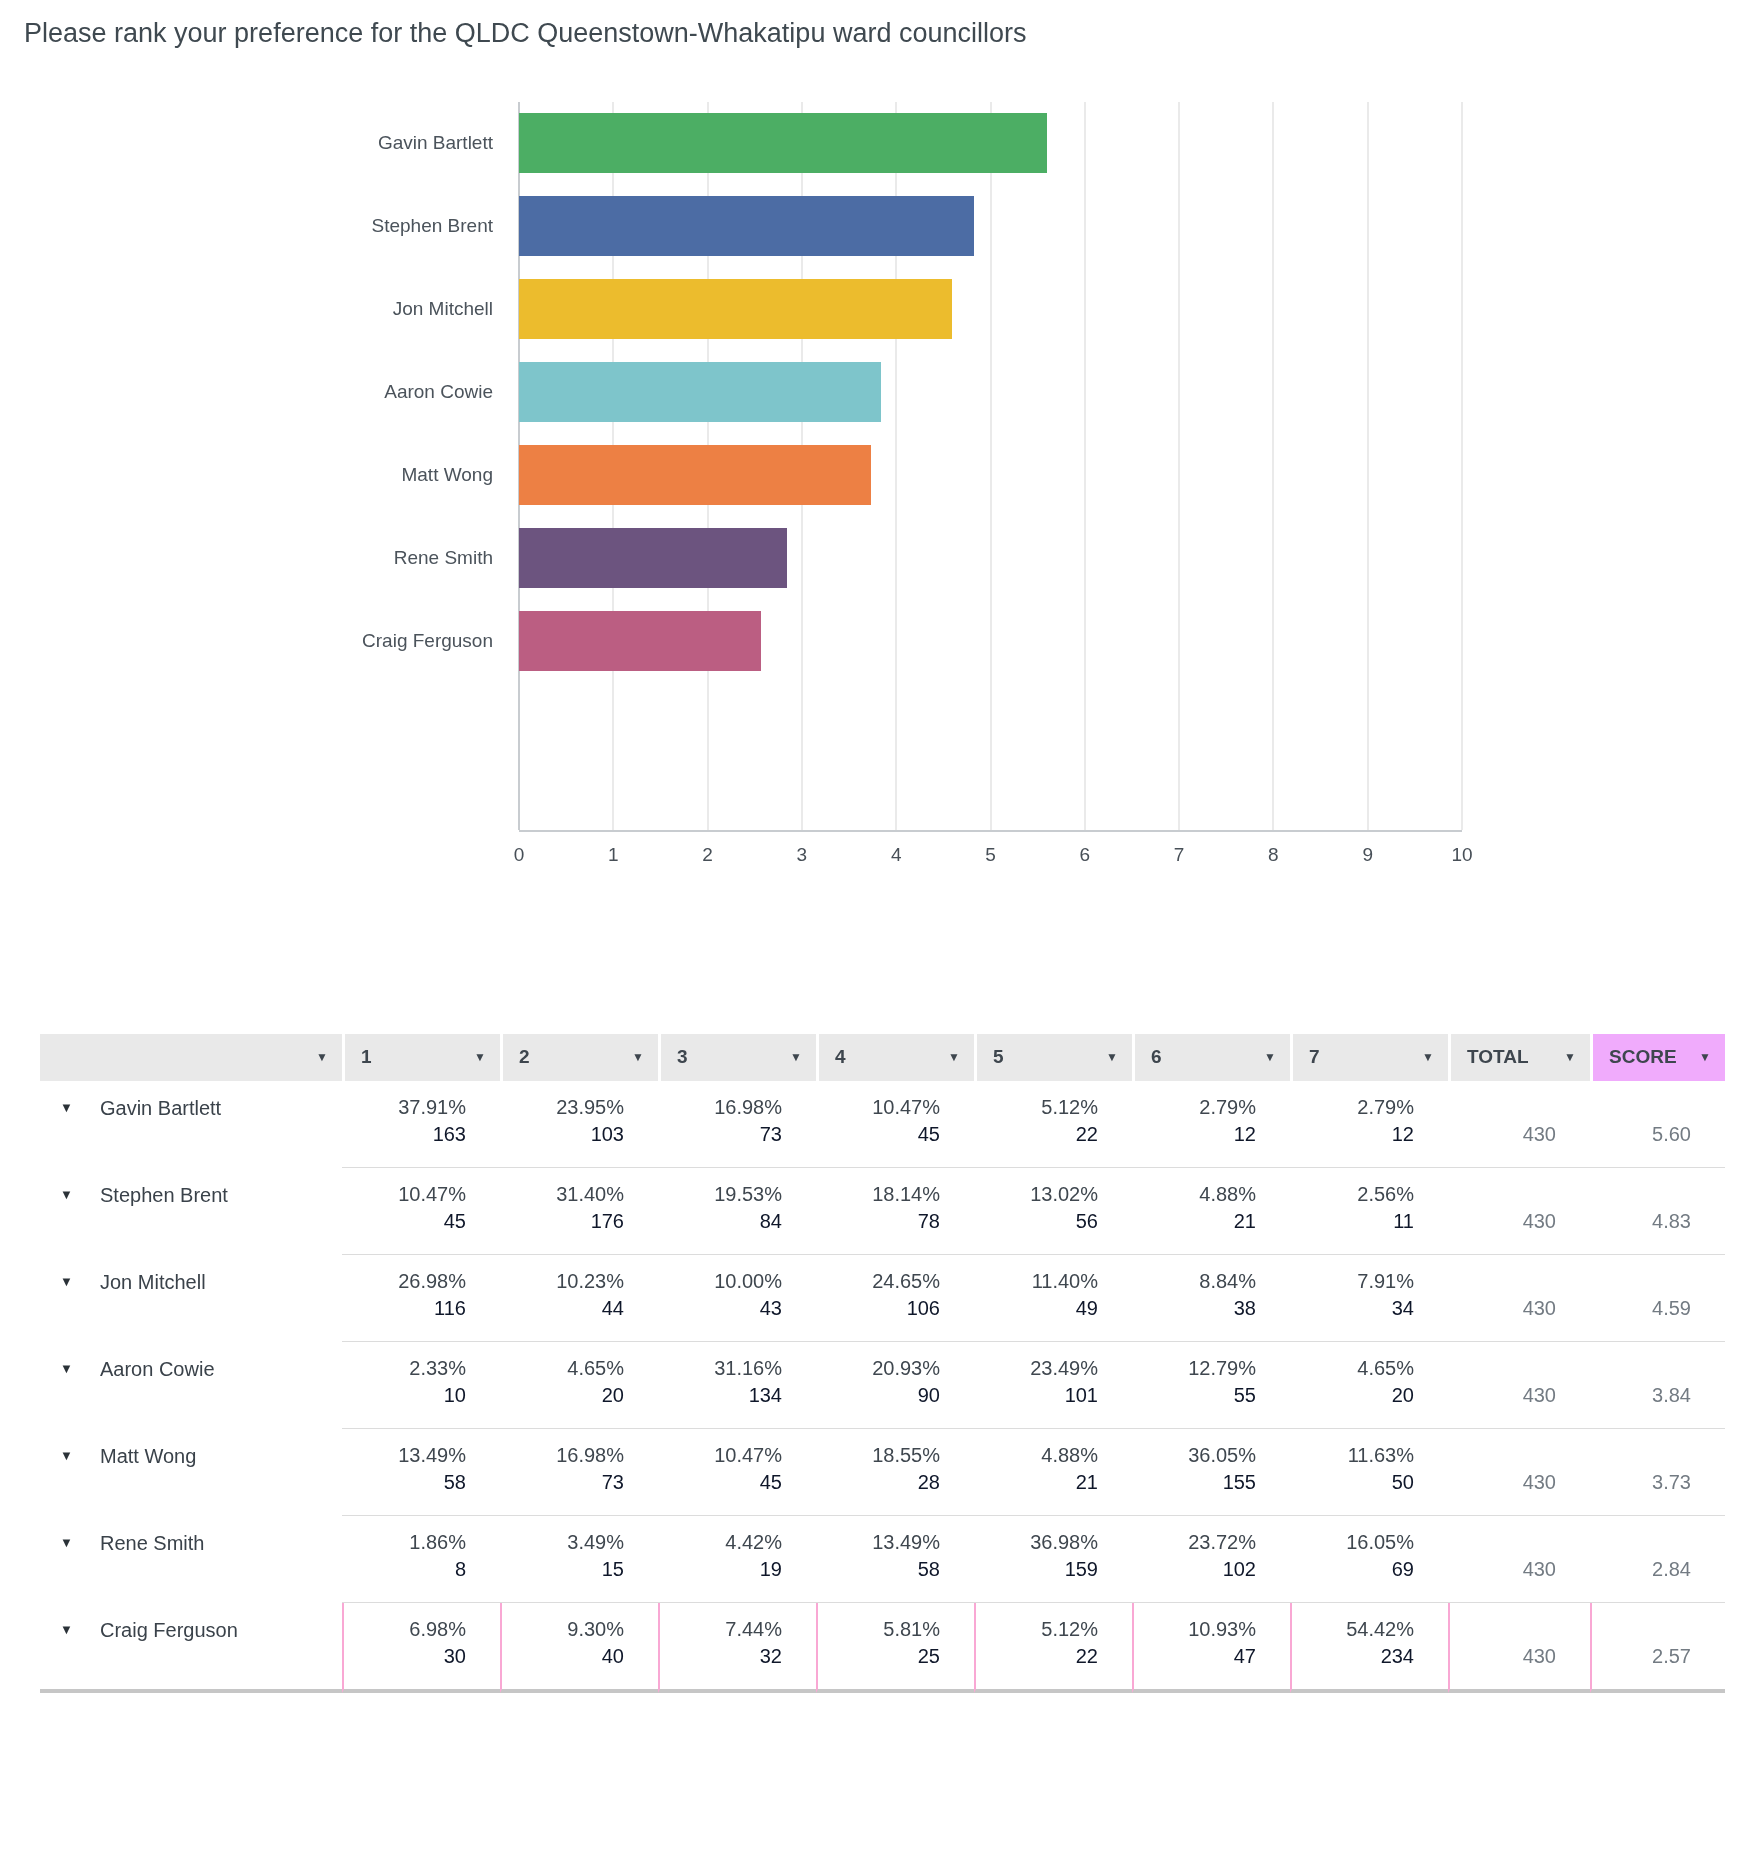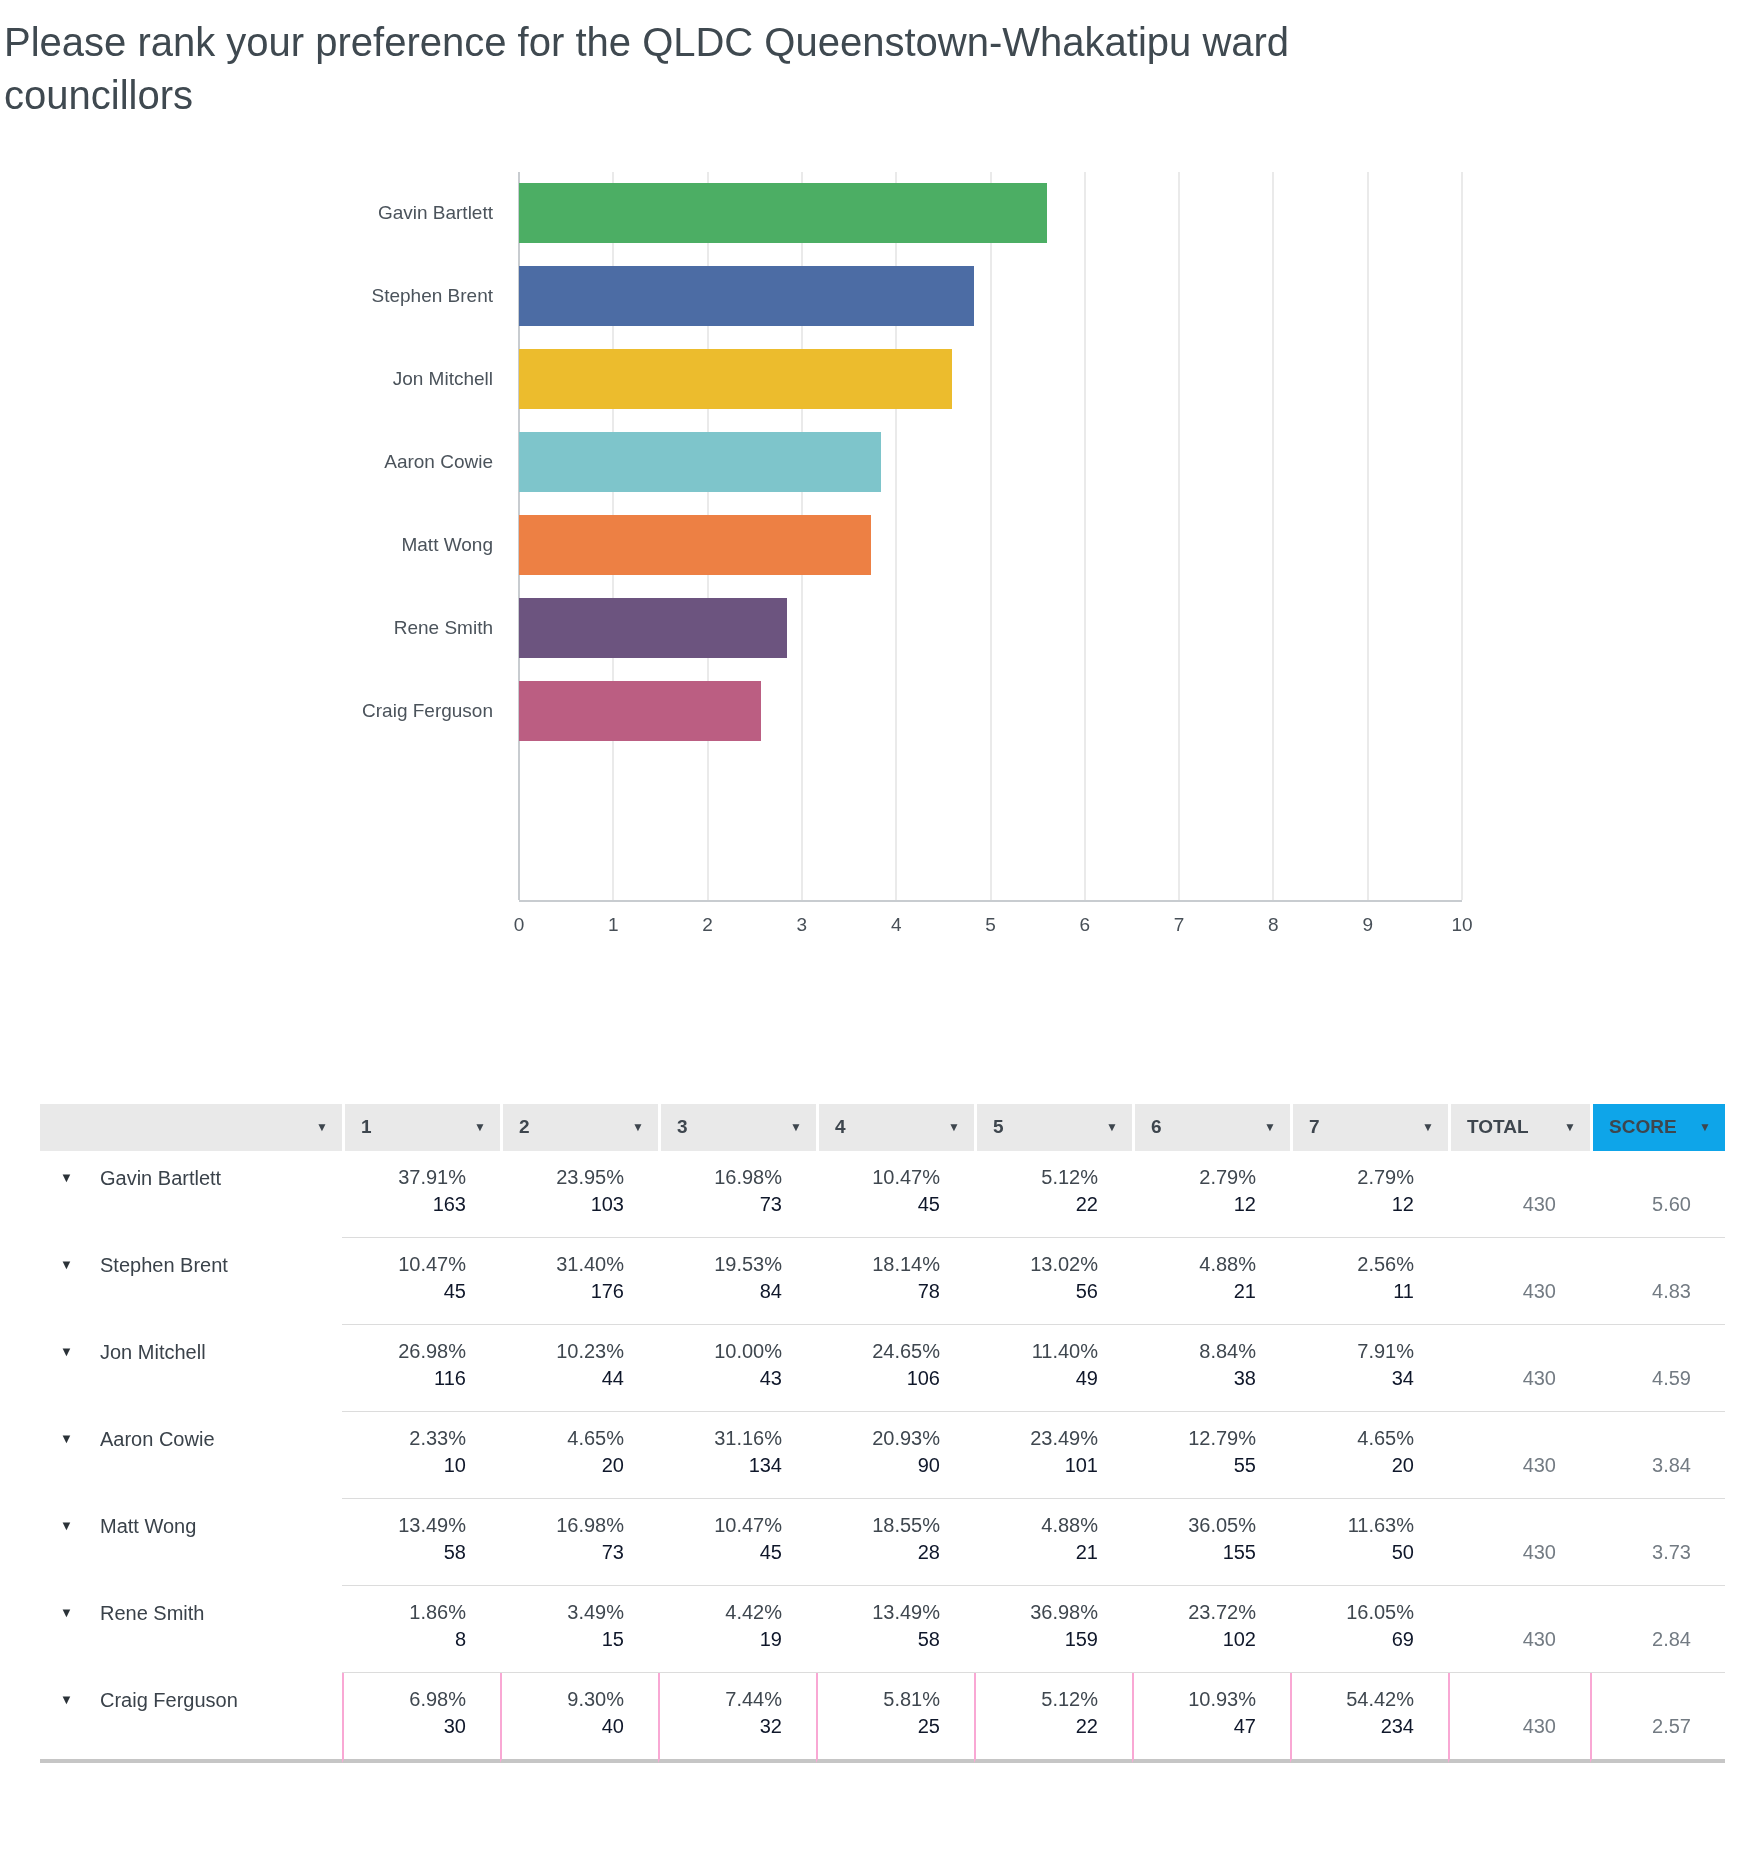--- a/index.html
+++ b/index.html
@@ -2,22 +2,22 @@
 <html><head>
 <meta charset="utf-8">
 <style>
   html,body{margin:0;padding:0;background:#fff;}
   .page{
     width:1750px;height:1850px;position:relative;background:#fff;
     font-family:"Liberation Sans",sans-serif;overflow:hidden;
   }
   
   .title{
-    margin:0;padding:16px 0 0 4px;
-    font-size:40px;font-weight:400;color:#3f4950;line-height:1.32;
+    margin:0;padding:16px 0 0 24px;
+    font-size:27px;font-weight:400;color:#3f4950;line-height:1.32;
     max-width:1400px;
   }
   .meta{padding:28px 0 0 19px;font-size:21px;color:#6e777f;}
   .meta .skip{margin-left:48px;}
   
   .chart{margin-top:50px;display:flex;width:1462px;}
   .chart-labels{width:519px;box-sizing:border-box;display:flex;flex-direction:column;}
   .bar-label{
     height:83px;display:flex;align-items:center;justify-content:flex-end;
     padding-right:26px;font-size:19px;color:#4b535b;
@@ -39,21 +39,21 @@
   
   .results-table{
     margin:160px 0 0 40px;width:1685px;
     border-collapse:separate;border-spacing:0;table-layout:fixed;
   }
   .results-table th{
     background:#e9e9e9;height:47px;padding:0;
     font-size:19px;font-weight:bold;color:#3e464e;text-align:left;
   }
   .results-table th + th{border-left:3px solid #fff;}
-  .results-table th.score-th{background:#0ea5e9;}
+  .results-table th.score-th{background:#f0abfc;}
   .th-inner{
     display:flex;justify-content:space-between;align-items:center;
     padding:0 14px 0 16px;height:47px;box-sizing:border-box;
   }
   .th-inner.blank{justify-content:flex-end;}
   .sort-caret{font-size:12px;color:#3e464e;line-height:1;}
   .results-table td{vertical-align:top;}
   .name-cell{padding:16px 0 0 20px;font-size:20px;color:#3a424a;}
   .row-caret{
     display:inline-block;width:40px;font-size:13px;color:#2b3238;

